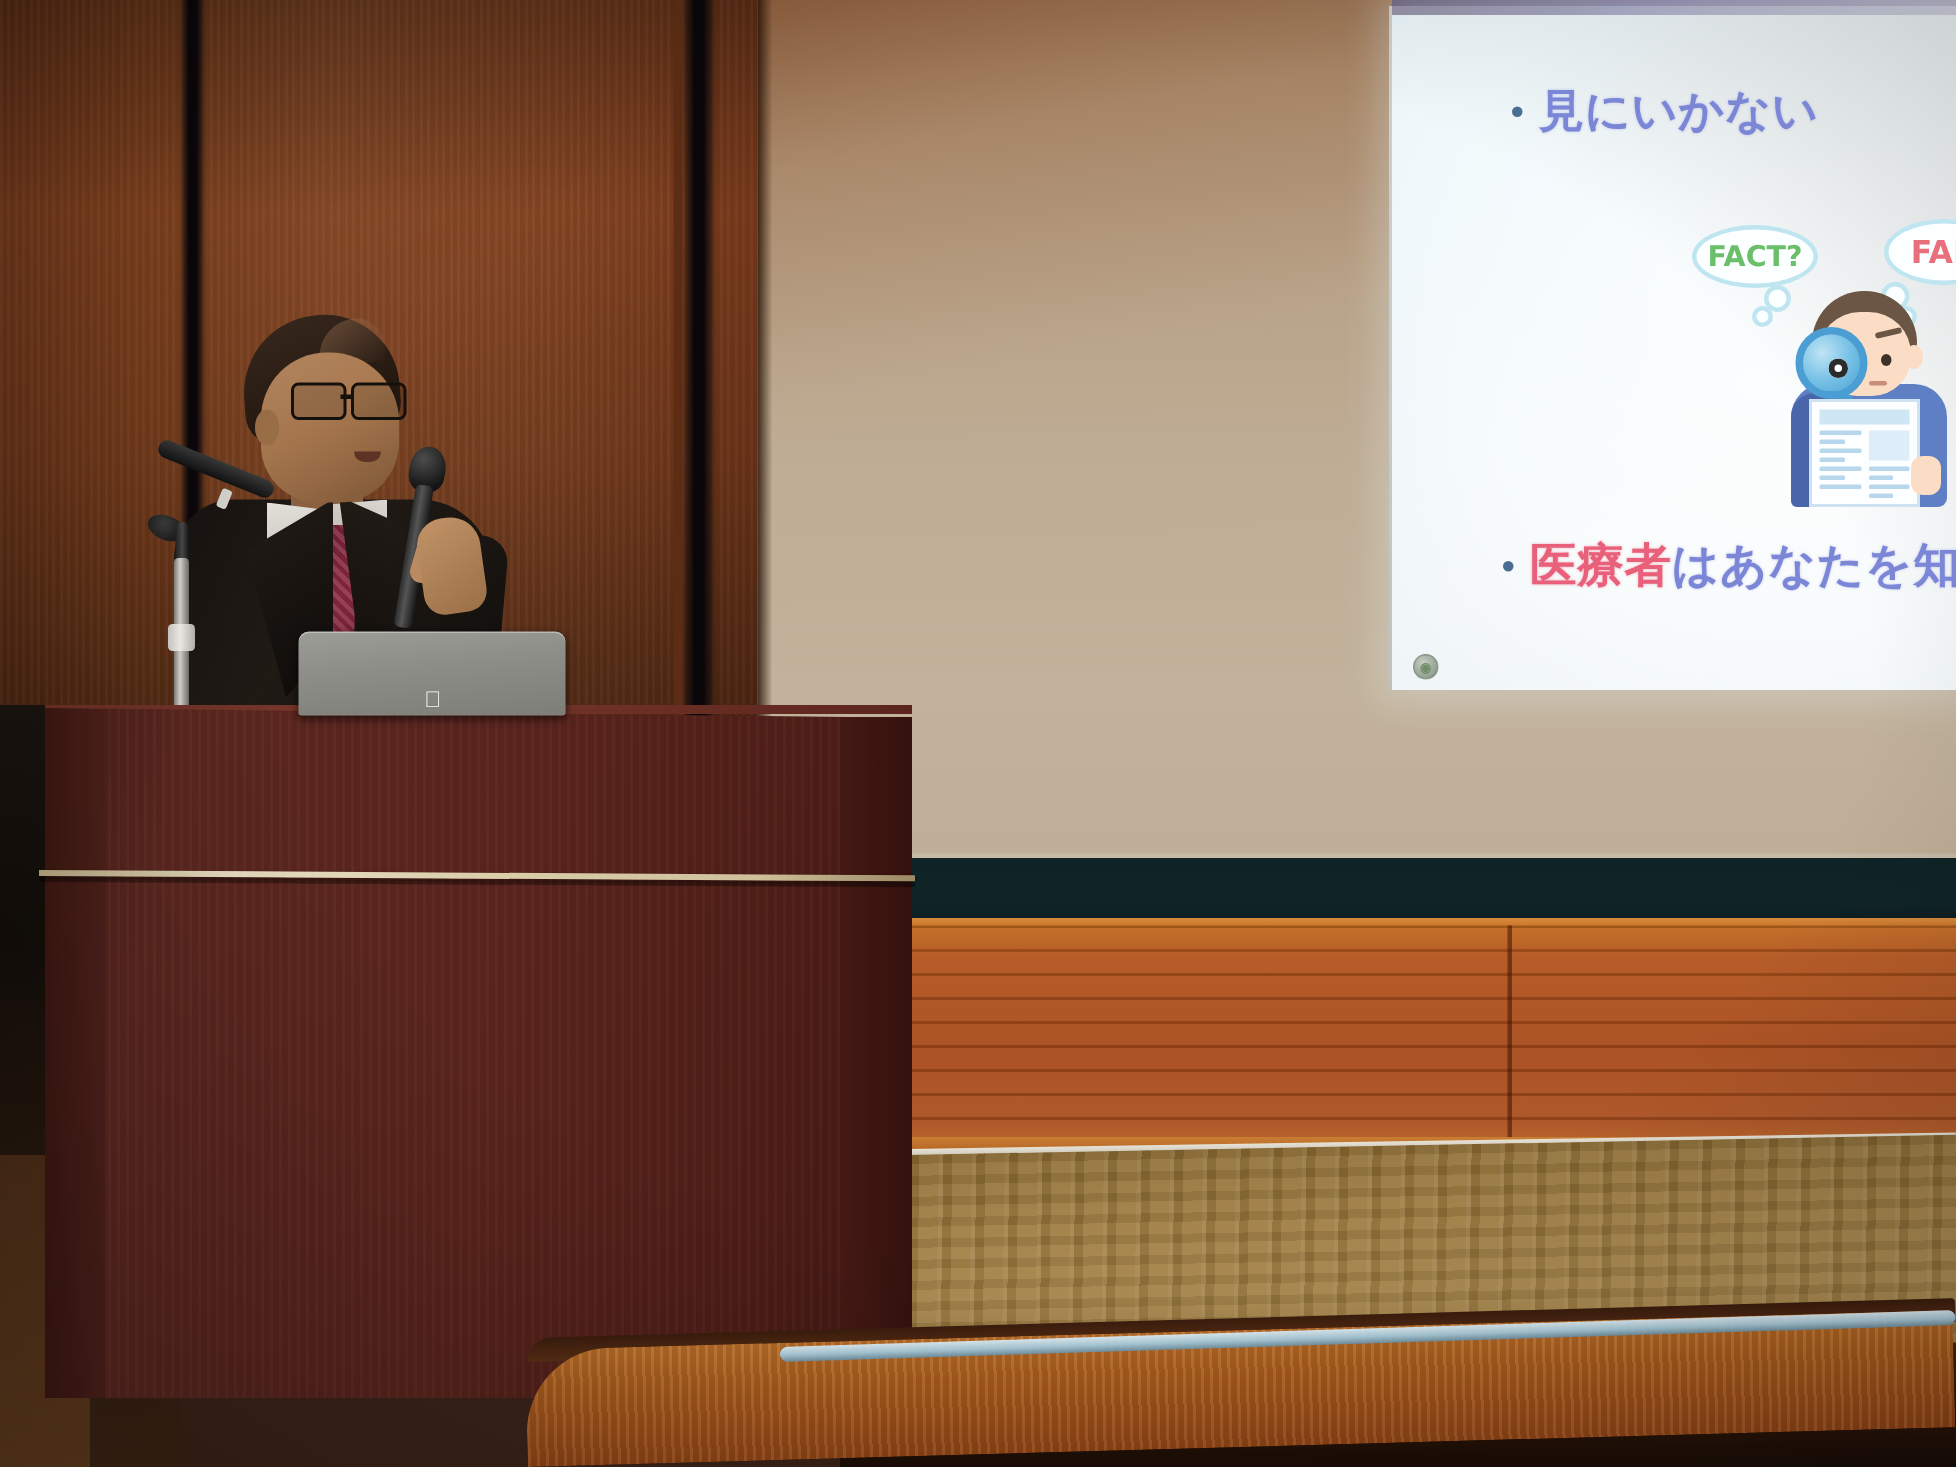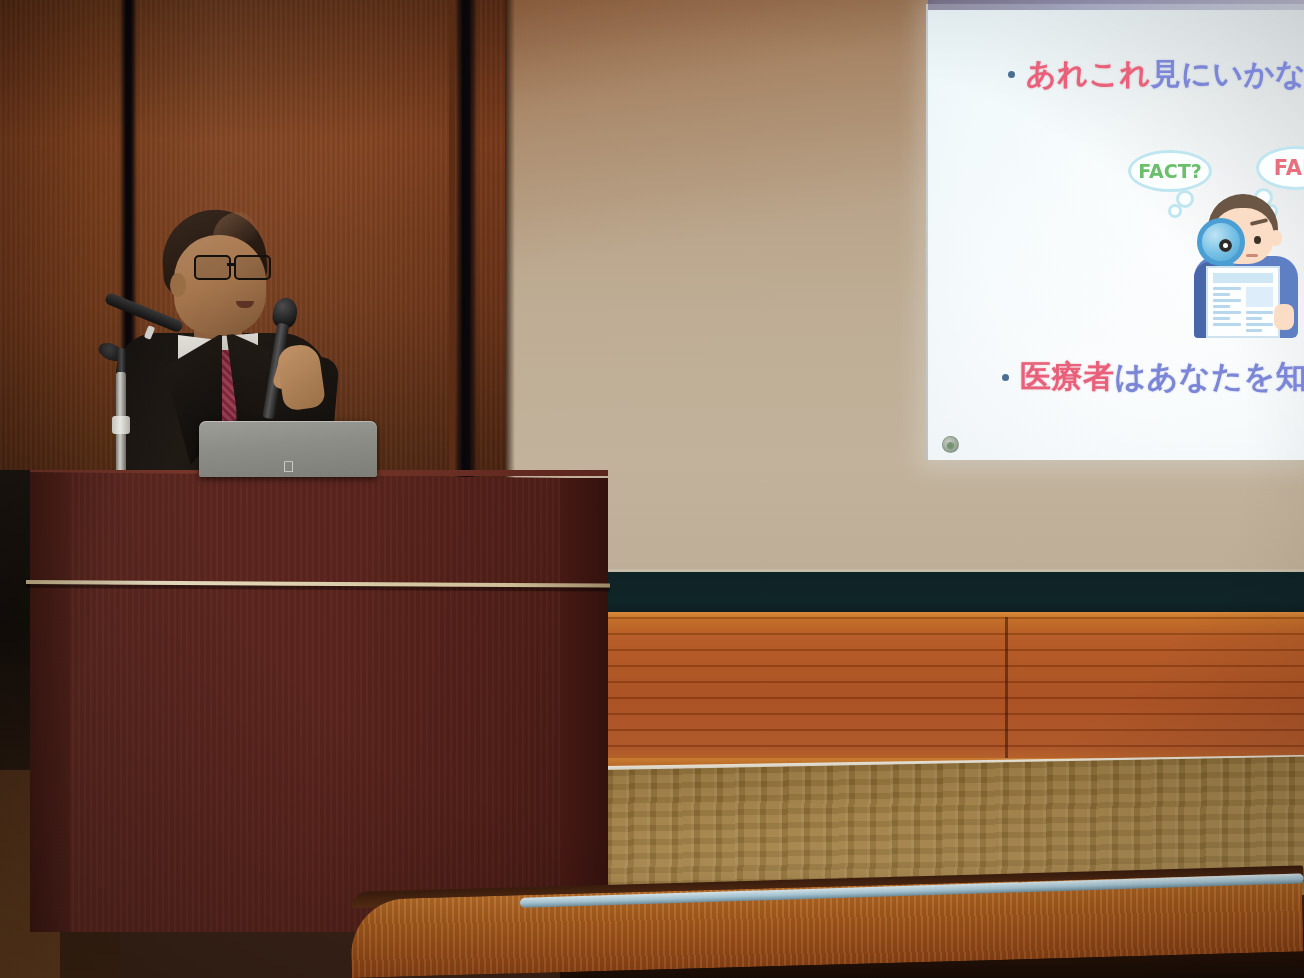--- a/index.html
+++ b/index.html
@@ -438,21 +438,20 @@
   <div class="wall-beige"></div>
   <div class="wall-beige-edge"></div>
 
   <div class="slide-topedge"></div>
   <div class="slide-leftedge"></div>
 
   <div class="slide">
 
     <div class="bullet-row" id="bullet1">
       <span class="bullet-dot"></span>
-      <span class="t-red">あれこれ</span>
       <span class="t-blue">見にいかない</span>
     </div>
 
     <div class="illus">
       <div class="bubble fact">FACT?</div>
       <div class="bubble fake">FAK</div>
       <div class="bub-s f1"></div>
       <div class="bub-s f2"></div>
       <div class="bub-s g1"></div>
       <div class="bub-s g2"></div>

